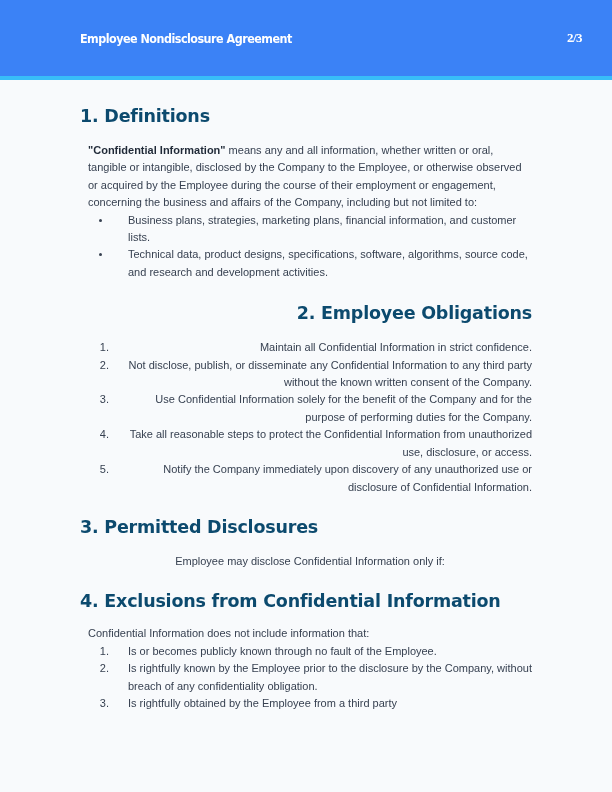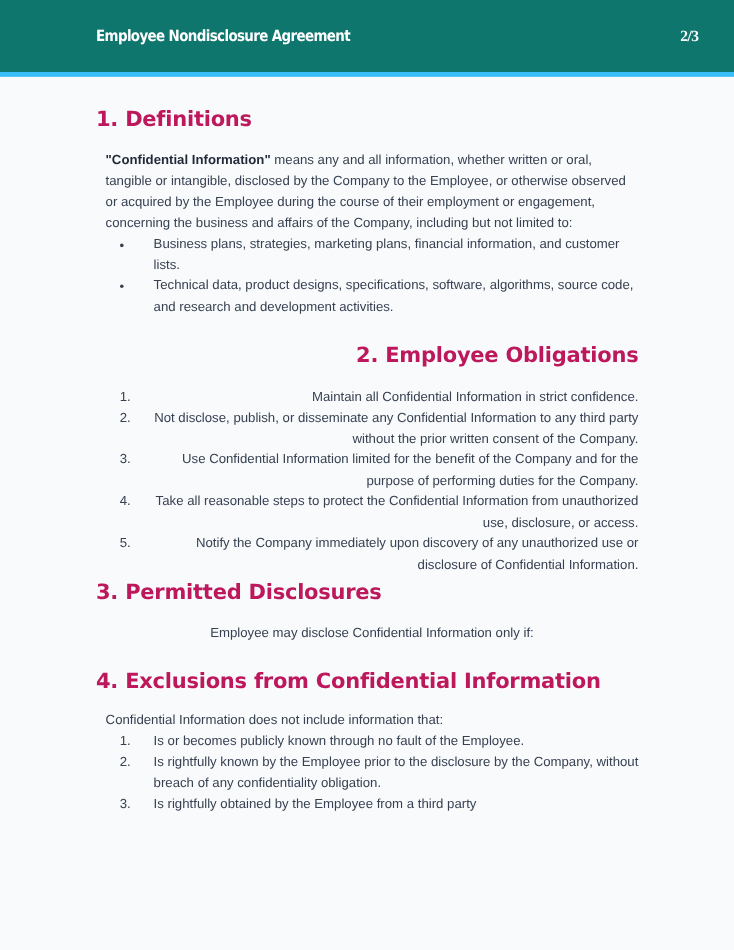--- a/index.html
+++ b/index.html
@@ -8,22 +8,22 @@
     }
     body {
       width: 612px;
       height: 792px;
       overflow: hidden;
       background: #f8fafc;
       font-family: "Liberation Sans", sans-serif;
       color: #1f2937;
     }
     .header {
-      height: 60px;
-      background: #0f766e;
+      height: 76px;
+      background: #3b82f6;
       display: flex;
       align-items: center;
       justify-content: space-between;
       padding: 0 30px 0 80px;
       box-sizing: border-box;
     }
     .header-title {
       color: #ffffff;
       font-family: "DejaVu Sans", sans-serif;
       font-weight: bold;
@@ -47,21 +47,21 @@
       padding: 24px 80px 0 80px;
     }
     .section {
       margin-bottom: 0;
     }
     h2 {
       margin: 0;
       font-family: "DejaVu Sans", sans-serif;
       font-weight: bold;
       font-size: 17.5px;
-      color: #be185d;
+      color: #0c4a6e;
       letter-spacing: -0.2px;
       line-height: 22px;
     }
     .section-body {
       padding-left: 8px;
       font-size: 11px;
       line-height: 17.4px;
       color: #374151;
     }
     .intro {
@@ -79,21 +79,21 @@
       margin: 0;
       padding-left: 16px;
     }
     ul li::marker {
       font-size: 10px;
     }
     .s1 h2 { margin-top: 1px; }
     .s1 .section-body { margin-top: 15px; }
     .s2 { margin-top: 21px; text-align: right; }
     .s2 .section-body { margin-top: 15px; }
-    .s3 { margin-top: 3px; }
+    .s3 { margin-top: 20px; }
     .s3 .section-body { margin-top: 15px; text-align: center; }
     .s4 { margin-top: 20px; }
     .s4 .section-body { margin-top: 13px; }
   </style>
 </head>
 <body>
 
 <div class="header">
   <span class="header-title">Employee Nondisclosure Agreement</span>
   <span class="page-num">2/3</span>
@@ -111,22 +111,22 @@
         <li>Technical data, product designs, specifications, software, algorithms, source code, and research and development activities.</li>
       </ul>
     </div>
   </div>
 
   <div class="section s2">
     <h2>2. Employee Obligations</h2>
     <div class="section-body">
       <ol>
         <li>Maintain all Confidential Information in strict confidence.</li>
-        <li>Not disclose, publish, or disseminate any Confidential Information to any third party without the prior written consent of the Company.</li>
-        <li>Use Confidential Information limited for the benefit of the Company and for the purpose of performing duties for the Company.</li>
+        <li>Not disclose, publish, or disseminate any Confidential Information to any third party without the known written consent of the Company.</li>
+        <li>Use Confidential Information solely for the benefit of the Company and for the purpose of performing duties for the Company.</li>
         <li>Take all reasonable steps to protect the Confidential Information from unauthorized use, disclosure, or access.</li>
         <li>Notify the Company immediately upon discovery of any unauthorized use or disclosure of Confidential Information.</li>
       </ol>
     </div>
   </div>
 
   <div class="section s3">
     <h2>3. Permitted Disclosures</h2>
     <div class="section-body">
       <p class="intro">Employee may disclose Confidential Information only if:</p>

